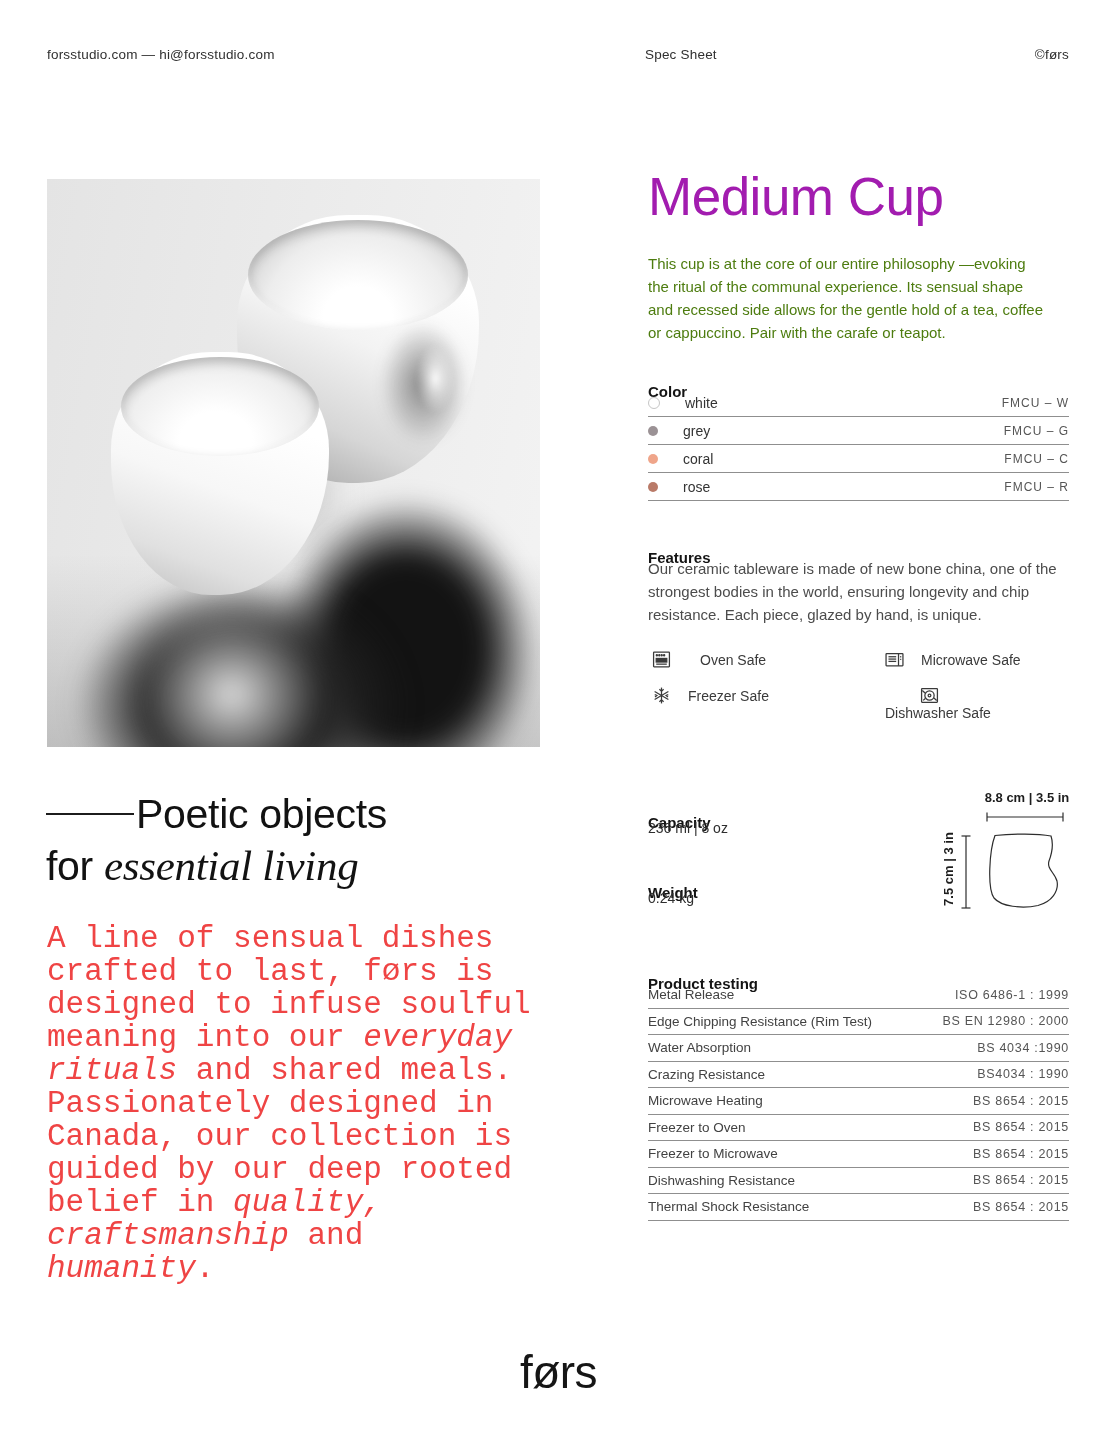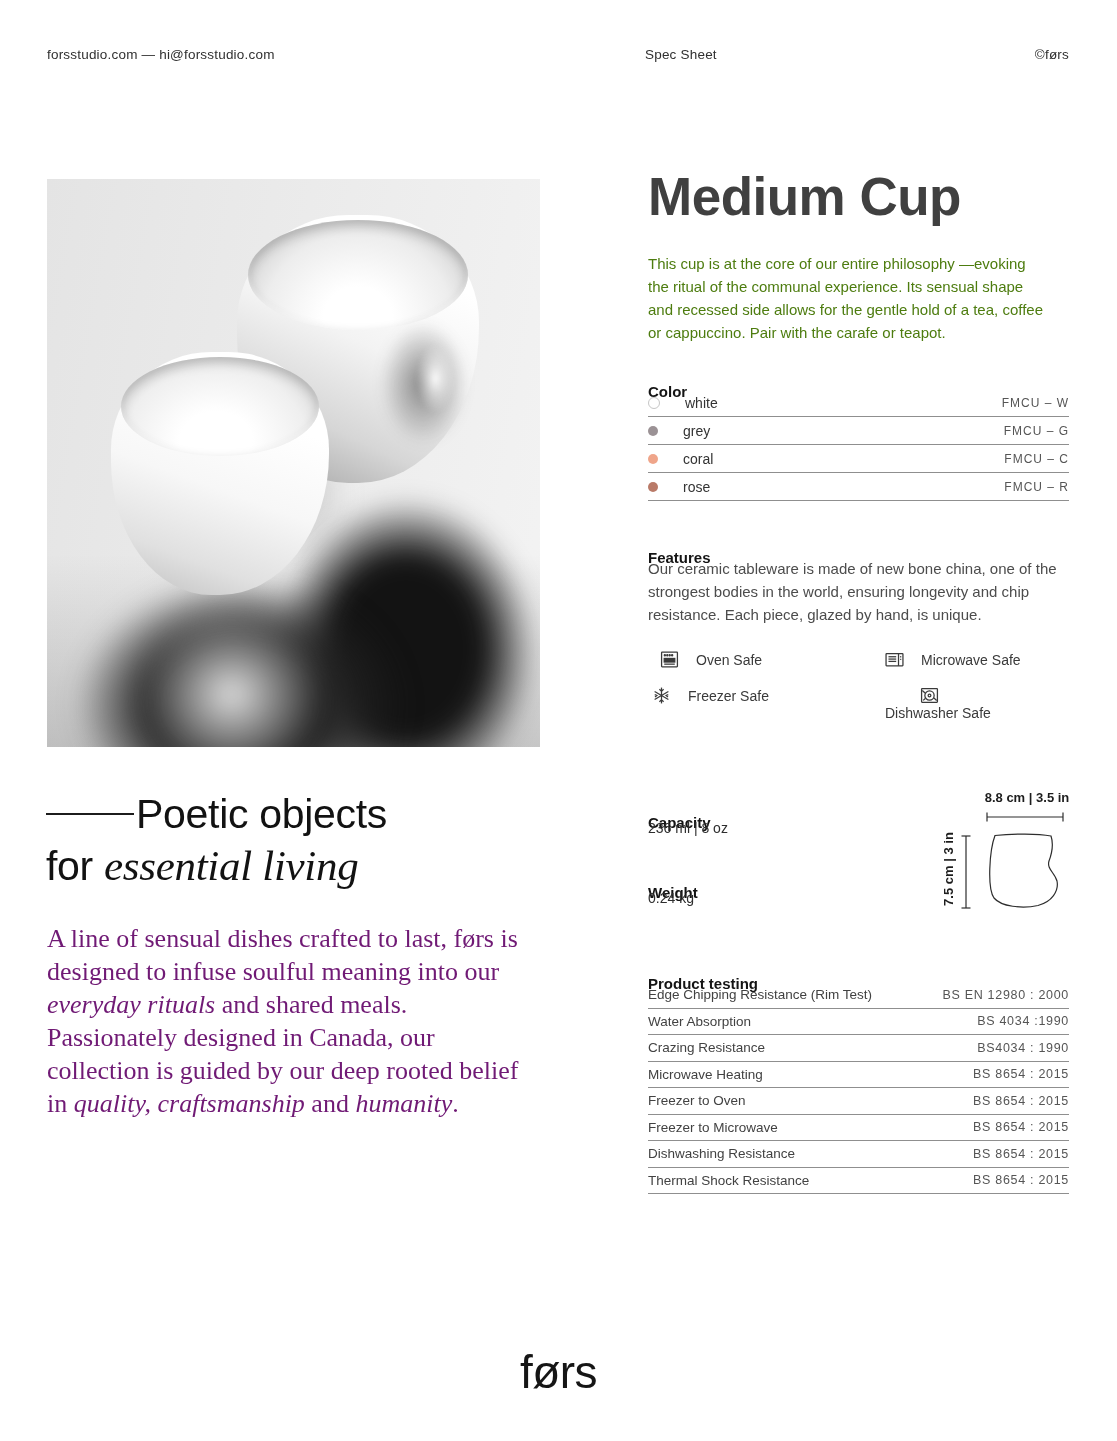--- a/index.html
+++ b/index.html
@@ -35,22 +35,22 @@
        background:radial-gradient(ellipse at 50% 88%,#ffffff 22%,#ededed 60%,#c4c4c4 96%);
        box-shadow:inset 0 5px 12px rgba(0,0,0,.22), inset 0 -2px 4px rgba(255,255,255,.85);}
   .cup-small .rim{background:radial-gradient(ellipse at 48% 85%,#ffffff 25%,#efefef 62%,#cccccc 96%);}
   .dent{right:5%;top:40%;width:36%;height:46%;border-radius:50%;
         background:radial-gradient(closest-side,rgba(45,45,45,.55),rgba(45,45,45,0));filter:blur(6px);}
   .gloss{right:10%;top:48%;width:16%;height:26%;border-radius:50%;
          background:radial-gradient(closest-side,rgba(255,255,255,.95),rgba(255,255,255,0));filter:blur(2px);}
 
   
   .rcol{position:absolute;left:648px;top:0;width:421px;}
-  .title{position:absolute;top:166px;left:0;font-size:53px;line-height:62px;font-weight:700;
-         letter-spacing:-.5px;color:#404040;}
+  .title{position:absolute;top:166px;left:0;font-size:53px;line-height:62px;font-weight:400;
+         letter-spacing:-.5px;color:#a21caf;}
   .desc{position:absolute;top:252px;left:0;width:402px;font-size:15px;line-height:23px;color:#4d7c0f;}
   .sec-label{position:absolute;left:0;font-size:15px;font-weight:700;color:#141414;margin-top:19px;}
   .color-table{position:absolute;left:0;top:389px;width:421px;}
   .color-row{height:27px;border-bottom:1px solid #8f8f8f;display:flex;align-items:center;justify-content:space-between;}
   .swatch{width:10px;height:10px;border-radius:50%;margin-right:25px;flex:0 0 auto;}
   .color-name{font-size:14px;color:#333;}
   .color-code{margin-left:auto;font-size:12px;letter-spacing:1px;color:#555;}
   .feat-desc{position:absolute;top:557px;left:0;width:418px;font-size:15px;line-height:23px;color:#4c4c4c;}
   .feat-item{position:absolute;display:flex;align-items:center;}
   .feat-item svg{margin-right:17px;flex:0 0 auto;}
@@ -69,22 +69,22 @@
   .test-row{height:25.5px;border-bottom:1px solid #8f8f8f;display:flex;align-items:center;}
   .test-name{font-size:13.5px;color:#424242;}
   .test-std{margin-left:auto;font-size:12.5px;letter-spacing:.7px;color:#555;}
 
   
   .tagline{position:absolute;left:46px;top:789px;width:500px;color:#121212;}
   .tag-line1,.tag-line2{font-size:41px;line-height:51px;font-weight:500;letter-spacing:-.3px;}
   .dash-line{display:inline-block;width:88px;height:2px;background:#1c1c1c;vertical-align:middle;
              margin-right:2px;margin-top:-6px;}
   .tag-italic{font-family:"Liberation Serif",serif;font-style:italic;font-weight:400;font-size:43px;}
-  .tag-para{position:absolute;left:47px;top:922px;width:494px;font-family:Liberation Serif, serif;
-            font-size:26px;line-height:33px;color:#701a75;}
+  .tag-para{position:absolute;left:47px;top:922px;width:494px;font-family:Liberation Mono, monospace;
+            font-size:31px;line-height:33px;color:#ef4444;}
   .tag-para i{font-style:italic;}
 
   
   .footer-logo{position:absolute;left:0;top:1345px;width:1117px;text-align:center;
                font-size:46px;font-weight:500;letter-spacing:-.5px;color:#151515;}
 
   .icon{stroke:#3a3a3a;stroke-width:1.2;fill:none;}
   .dim-line{stroke:#2d2d2d;stroke-width:1.2;fill:none;}
 </style>
 </head>
@@ -137,21 +137,21 @@
       <div class="color-row">
         <span class="swatch" style="background:#b97a68"></span>
         <span class="color-name">rose</span>
         <span class="color-code">FMCU – R</span>
       </div>
     </div>
 
     <div class="sec-label" style="top:530px;">Features</div>
     <div class="feat-desc">Our ceramic tableware is made of new bone china, one of the strongest bodies in the world, ensuring longevity and chip resistance. Each piece, glazed by hand, is unique.</div>
 
-    <div class="feat-item" style="left:12px;top:650px;">
+    <div class="feat-item" style="left:4px;top:650px;gap:12px;">
       <svg class="icon" width="19" height="19" viewBox="0 0 18 18">
         <rect x="1.5" y="2" width="15" height="14" rx="0.5"></rect>
         <circle cx="4.6" cy="4.9" r="0.55"></circle>
           <circle cx="6.9" cy="4.9" r="0.55"></circle>
         <circle cx="9.2" cy="4.9" r="0.55"></circle>
           <circle cx="11.5" cy="4.9" r="0.55"></circle>
         <rect x="4" y="8" width="10" height="3.4" fill="#3a3a3a"></rect>
         <line x1="4" y1="13.4" x2="14" y2="13.4"></line>
       </svg>
       <span class="feat-label">Oven Safe</span>
@@ -192,20 +192,24 @@
       <span class="feat-label">Dishwasher Safe</span>
     </div>
 
     <div class="sec-label" style="top:795px;">Capacity</div>
     <div class="spec-value" style="top:820px;">236 ml  |  8 oz</div>
     <div class="sec-label" style="top:865px;">Weight</div>
     <div class="spec-value" style="top:890px;">0.24 kg</div>
 
     <div class="sec-label" style="top:956px;">Product testing</div>
     <div class="test-table">
+      <div class="test-row">
+        <span class="test-name">Metal Release</span>
+        <span class="test-std">ISO 6486-1 : 1999</span>
+      </div>
       <div class="test-row">
         <span class="test-name">Edge Chipping Resistance (Rim Test)</span>
         <span class="test-std">BS EN 12980 : 2000</span>
       </div>
       <div class="test-row">
         <span class="test-name">Water Absorption</span>
         <span class="test-std">BS 4034 :1990</span>
       </div>
       <div class="test-row">
         <span class="test-name">Crazing Resistance</span>

